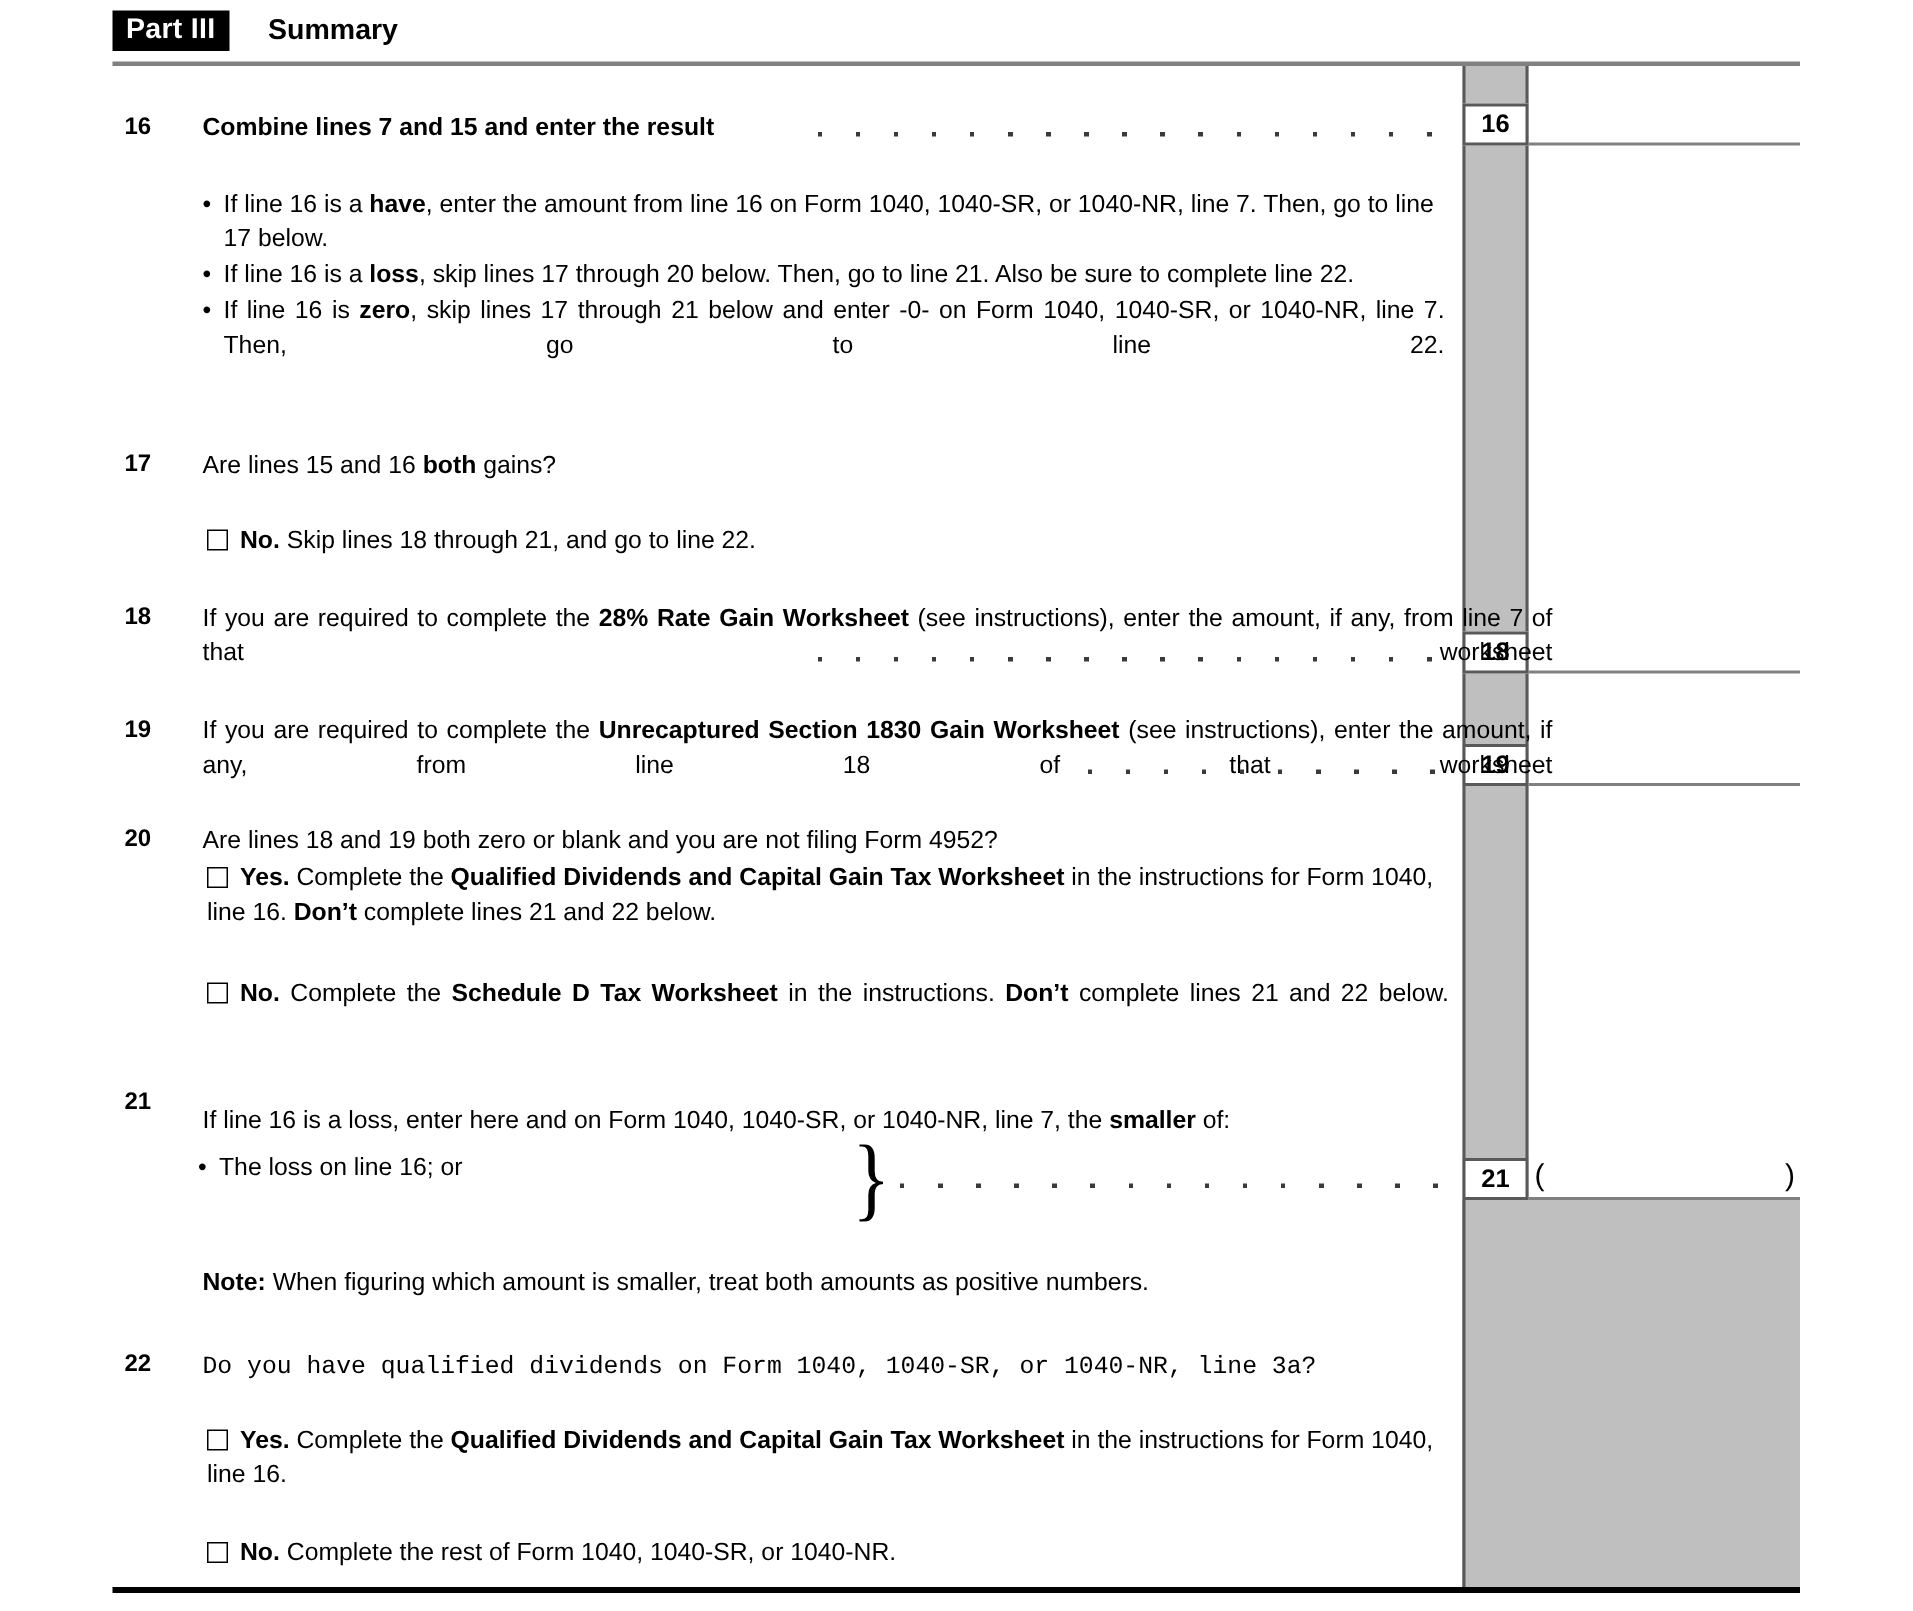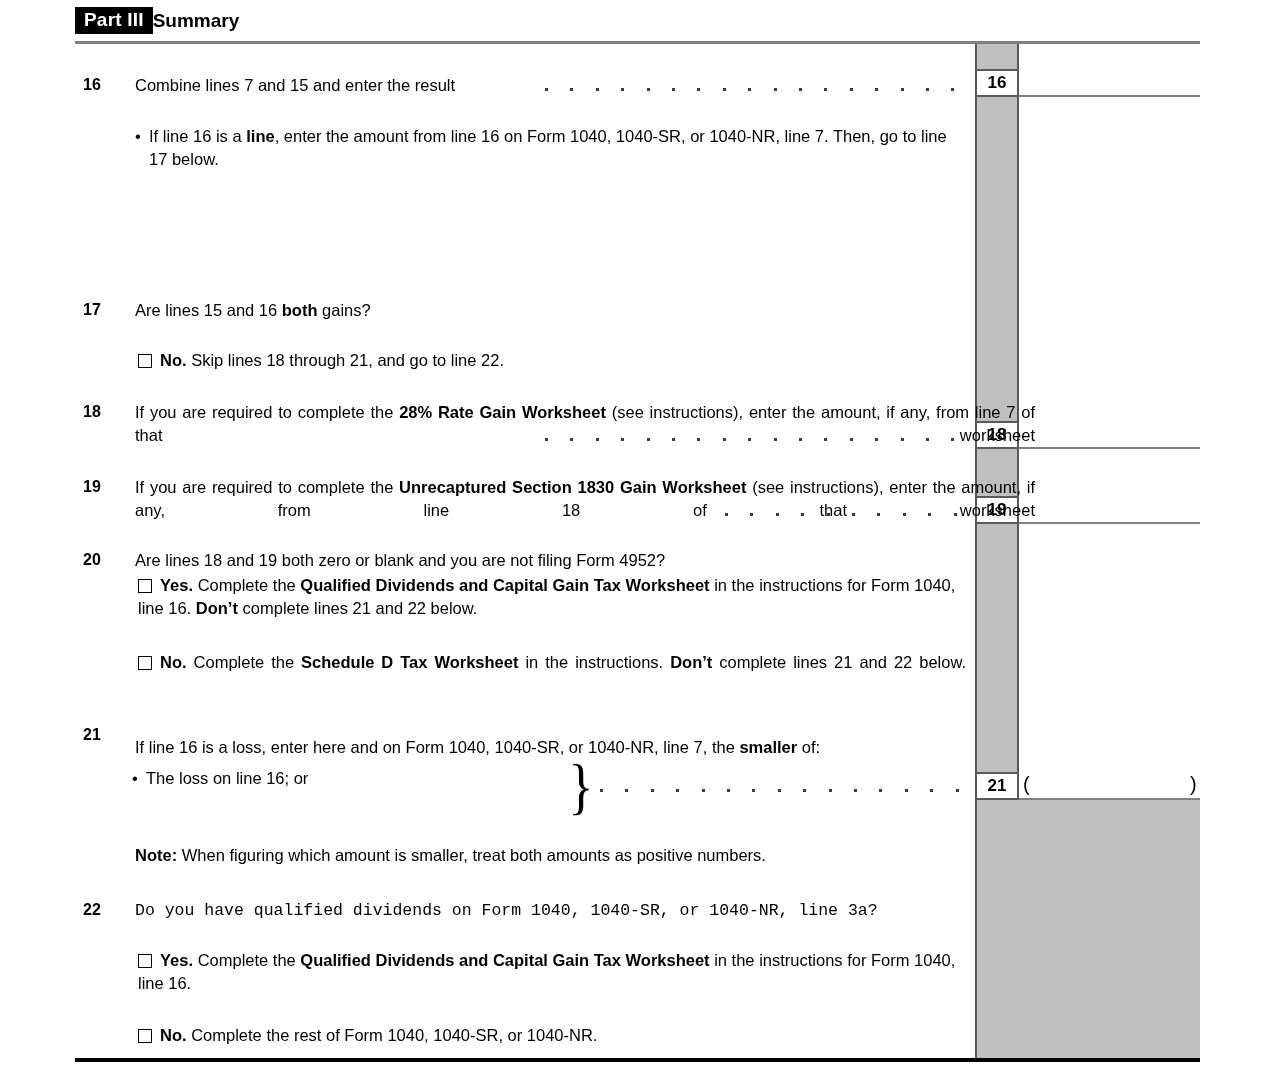--- a/index.html
+++ b/index.html
@@ -36,20 +36,21 @@
     line-height: 24px;
     padding: 1px 9px 2px 9px;
     letter-spacing: 0.2px;
     vertical-align: middle;
   }
   .part-title {
     display: inline-block;
     font-weight: bold;
     font-size: 19px;
     line-height: 24px;
+    margin-left: 26px;
     vertical-align: middle;
   }
   .header-rule {
     position: absolute;
     left: 75px;
     top: 41px;
     width: 1125px;
     height: 3px;
     background: #808080;
   }
@@ -248,27 +249,33 @@
   <div class="numcell" style="top:496px;">19</div>
   <div class="amt-rule" style="top:522px;"></div>
 
   <div class="numcell" style="top:772px;">21</div>
   <div class="amt-rule" style="top:798px;"></div>
   <div class="paren" style="left:1023px; top:774px;">(</div>
   <div class="paren" style="left:1190px; top:774px;">)</div>
 
   <div class="row" style="top:74px;">
     <span class="lineno" style="top:0;">16</span>
-    <span class="txt" style="top:0; width:400px;">Combine lines 7 and 15 and enter the result</span>
+    <span class="txt" style="top:0; width:400px;font-weight:bold;">Combine lines 7 and 15 and enter the result</span>
   </div>
   <div class="dots" style="left:545px; top:88px; width:420px;"></div>
 
   <div class="bullets" style="left:135px; top:125px; width:828px;">
     <div class="bullet-item">
-      <span>If line 16 is a </span><b>line</b><span>, enter the amount from line 16 on Form 1040, 1040-SR, or 1040-NR, line 7. Then, go to line 17 below.</span>
+      <span>If line 16 is a </span><b>have</b><span>, enter the amount from line 16 on Form 1040, 1040-SR, or 1040-NR, line 7. Then, go to line 17 below.</span>
+    </div>
+    <div class="bullet-item">
+      <span>If line 16 is a </span><b>loss</b><span>, skip lines 17 through 20 below. Then, go to line 21. Also be sure to complete line 22.</span>
+    </div>
+    <div class="bullet-item just">
+      <span>If line 16 is </span><b>zero</b><span>, skip lines 17 through 21 below and enter -0- on Form 1040, 1040-SR, or 1040-NR, line 7. Then, go to line 22.</span>
     </div>
   </div>
 
   <div class="row" style="top:299px;">
     <span class="lineno" style="top:0;">17</span>
     <span class="txt" style="top:0; width:500px;"><span>Are lines 15 and 16 </span><b>both</b><span> gains?</span></span>
   </div>
   <div class="cbrow" style="left:138px; top:349px; width:600px;">
     <span class="cb"></span><span class="cbtext"><b>No.</b><span> Skip lines 18 through 21, and go to line 22.</span></span>
   </div>

